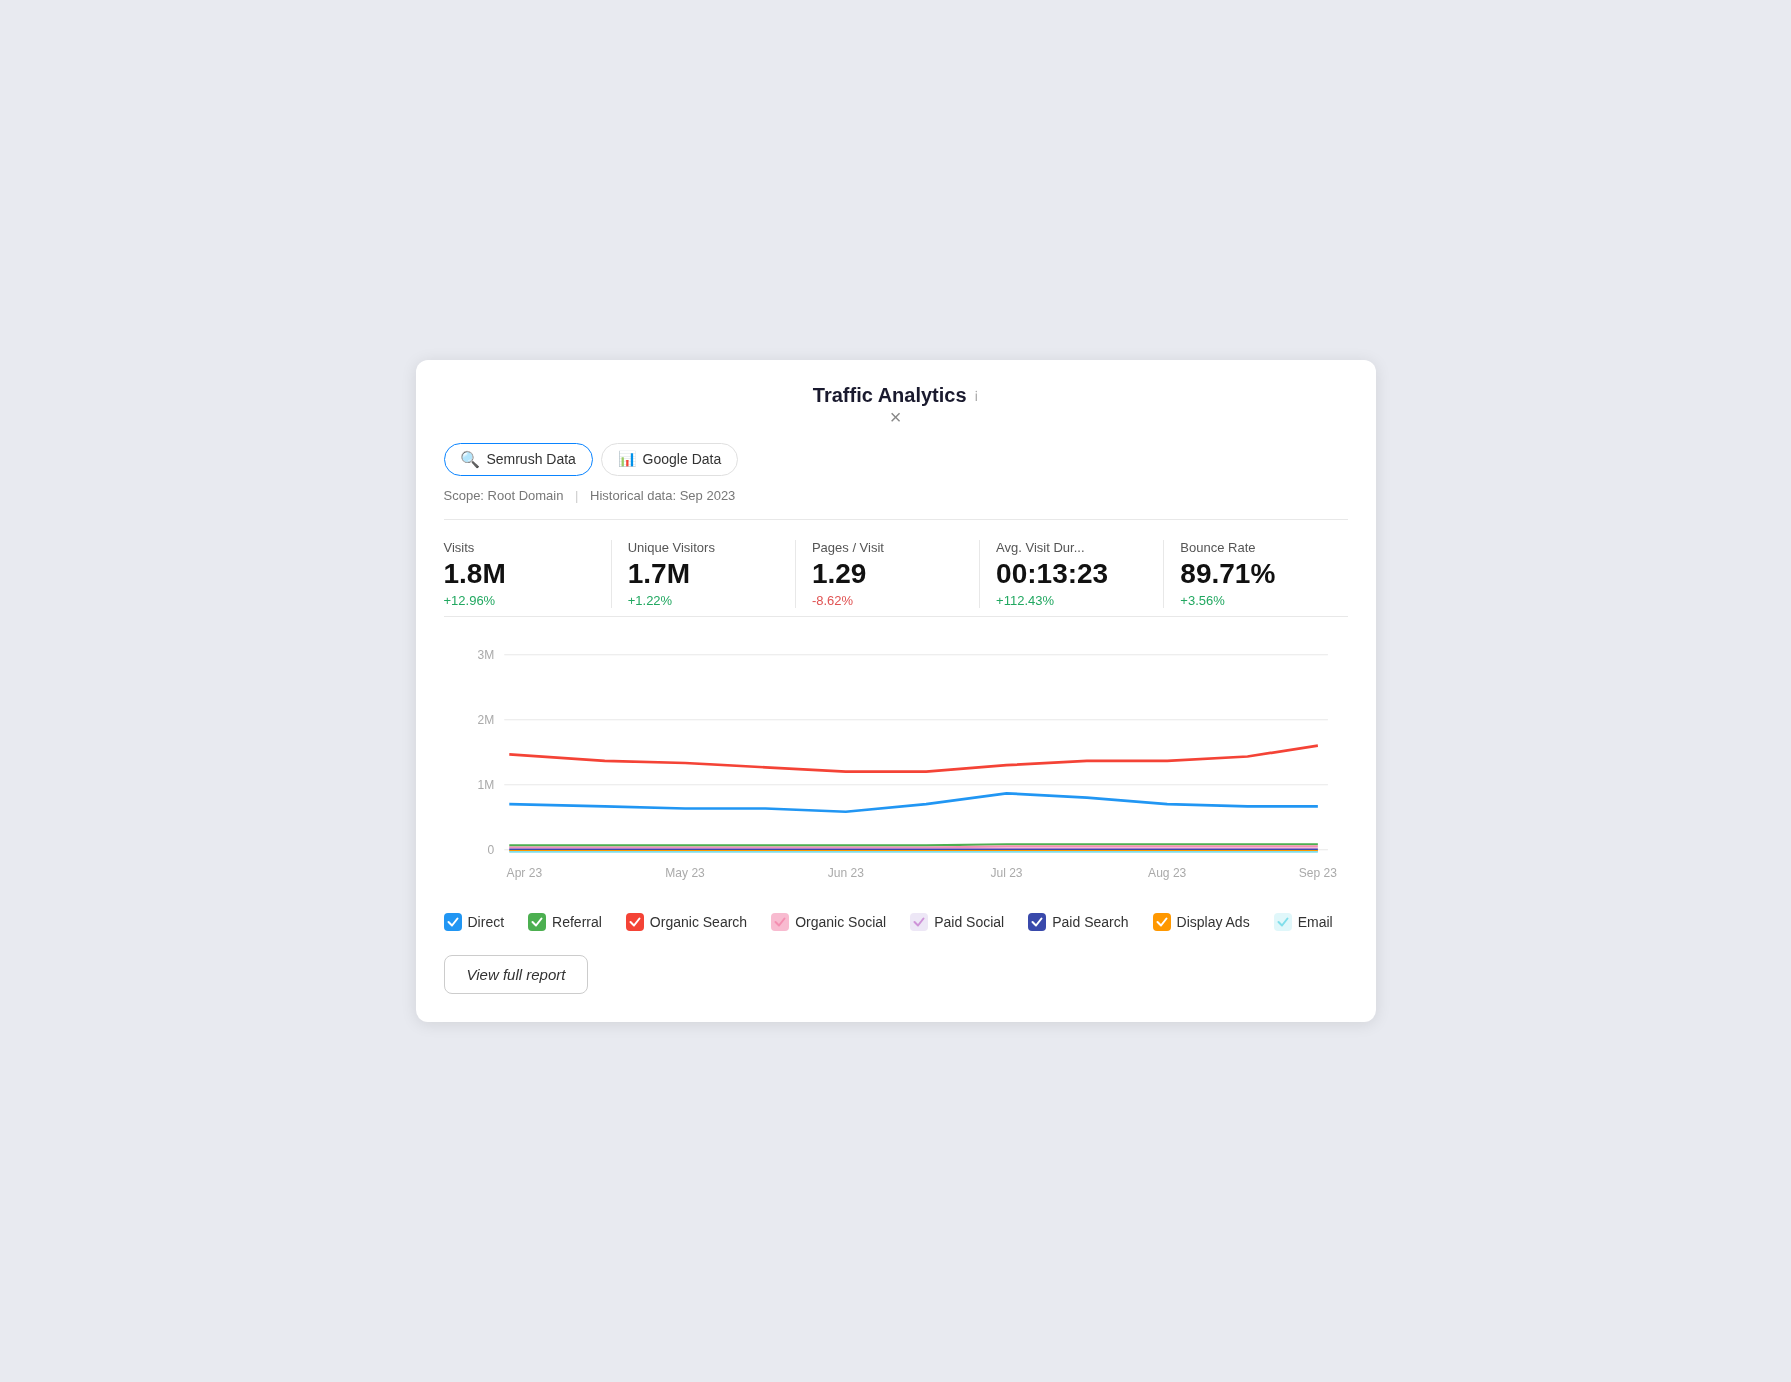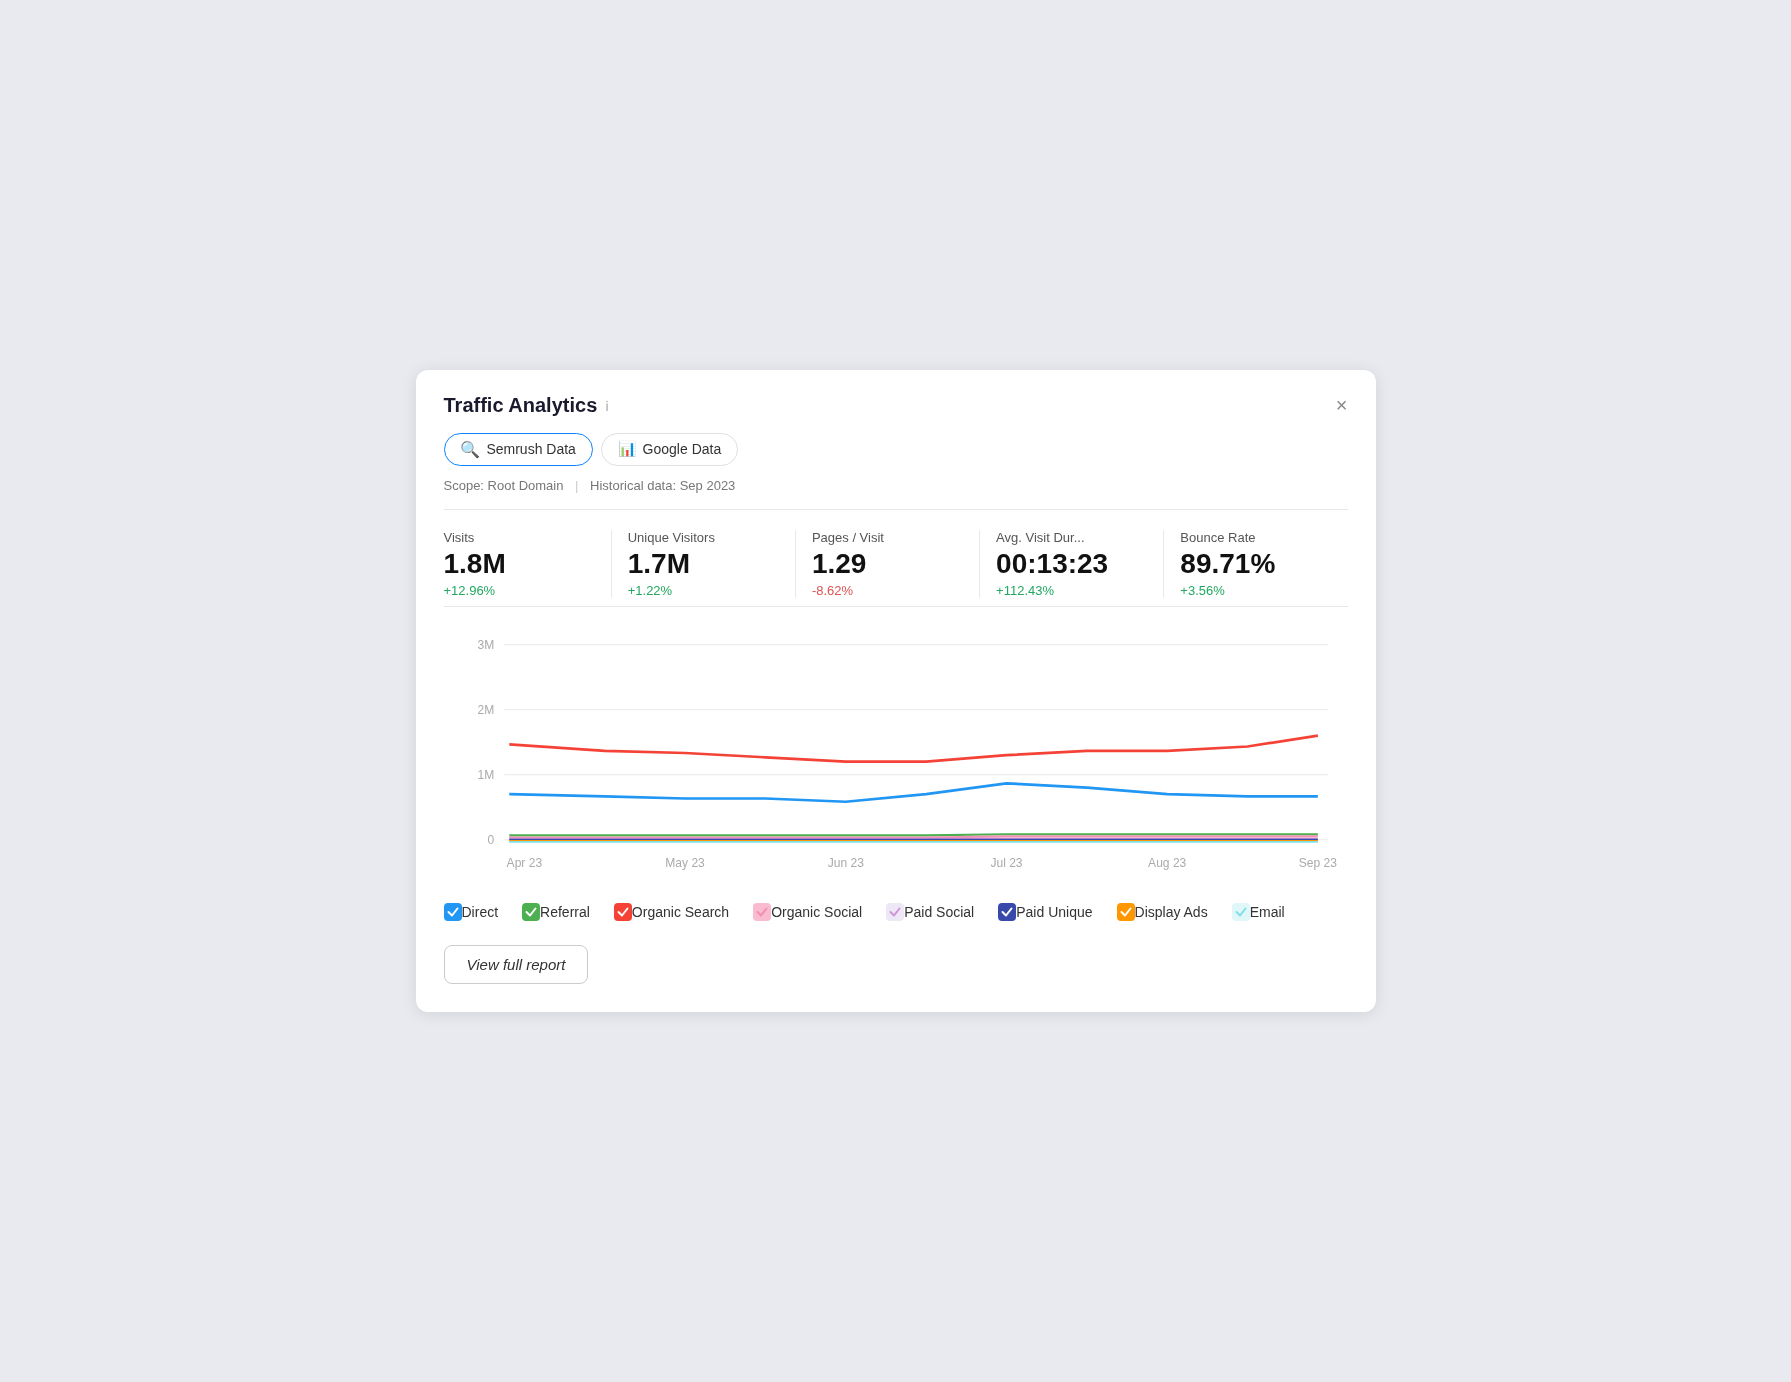--- a/index.html
+++ b/index.html
@@ -17,20 +17,21 @@
       padding: 24px 28px 28px;
       width: 960px;
       box-shadow: 0 2px 16px rgba(0,0,0,0.10);
       position: relative;
     }
     .header-row {
       display: flex;
       align-items: center;
       justify-content: space-between;
       margin-bottom: 16px;
+      flex-direction: column;
     }
     .title-group {
       display: flex;
       align-items: center;
       gap: 8px;
     }
     .title {
       font-size: 20px;
       font-weight: 700;
       color: #1a1a2e;
@@ -141,20 +142,21 @@
     .legend-area {
       display: flex;
       flex-wrap: wrap;
       gap: 12px 24px;
       margin-bottom: 24px;
       padding-top: 4px;
     }
     .legend-item {
       display: flex;
       align-items: center;
+      gap: 6px;
       font-size: 14px;
       color: #333;
     }
     .legend-checkbox {
       width: 18px;
       height: 18px;
       border-radius: 4px;
       display: flex;
       align-items: center;
       justify-content: center;
@@ -339,21 +341,21 @@
       </div>
       <span>Paid Social</span>
     </div>
 
     <div class="legend-item">
       <div class="legend-checkbox" style="background:#3949AB;">
         <svg viewBox="0 0 12 12" fill="none" xmlns="http://www.w3.org/2000/svg">
             <polyline points="1.5,6 5,9.5 10.5,2.5" stroke="white" stroke-width="2" stroke-linecap="round" stroke-linejoin="round"></polyline>
           </svg>
       </div>
-      <span>Paid Unique</span>
+      <span>Paid Search</span>
     </div>
 
     <div class="legend-item">
       <div class="legend-checkbox" style="background:#FF9800;">
         <svg viewBox="0 0 12 12" fill="none" xmlns="http://www.w3.org/2000/svg">
             <polyline points="1.5,6 5,9.5 10.5,2.5" stroke="white" stroke-width="2" stroke-linecap="round" stroke-linejoin="round"></polyline>
           </svg>
       </div>
       <span>Display Ads</span>
     </div>

